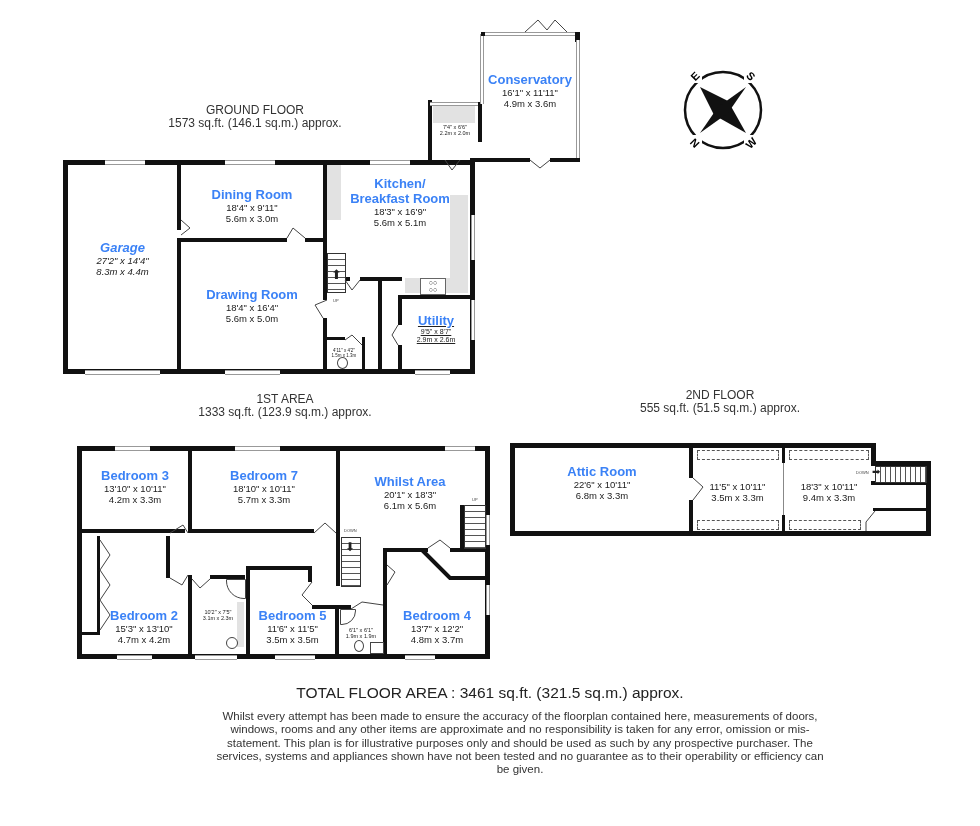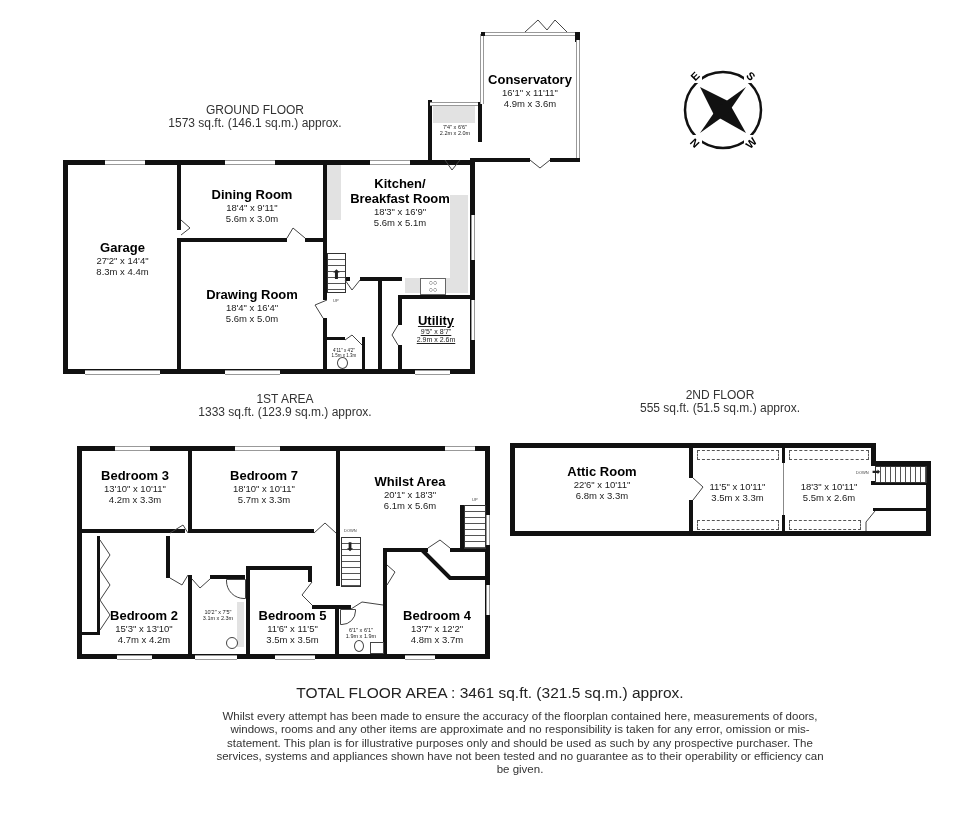--- a/index.html
+++ b/index.html
@@ -3,21 +3,21 @@
 <meta charset="utf-8">
 <style>
   html,body{margin:0;padding:0;background:#fff;}
   body{width:980px;height:826px;position:relative;overflow:hidden;font-family:"Liberation Sans",sans-serif;color:#222;}
   .abs{position:absolute;}
   .wall{position:absolute;background:#111;}
   .win{position:absolute;background:#fff;border-top:1px solid #999;border-bottom:1px solid #999;}
   .winv{position:absolute;background:#fff;border-left:1px solid #999;border-right:1px solid #999;}
   .floor-label{position:absolute;text-align:center;font-size:12px;line-height:13px;color:#333;}
   .room{position:absolute;text-align:center;line-height:11px;}
-  .room .name{font-weight:bold;font-size:13px;line-height:15px;color:#000000;display:block;}
+  .room .name{font-weight:bold;font-size:13px;line-height:15px;color:#3b82f6;display:block;}
   .room .dim{font-size:9.5px;color:#222;display:block;}
   .room .dim.sm{font-size:5.5px;line-height:6px;}
   .grey{position:absolute;background:#e2e2e2;}
   .stairs{position:absolute;border:1px solid #333;background:repeating-linear-gradient(to bottom,#fff 0,#fff 5px,#555 5px,#555 6px);}
   .tiny{position:absolute;font-size:4px;color:#444;}
   .dash{position:absolute;border:1px dashed #555;}
   svg{position:absolute;overflow:visible;}
   .total{position:absolute;left:0;width:980px;top:684px;text-align:center;font-size:15.5px;color:#222;}
   .disc{position:absolute;left:210px;width:620px;top:710px;text-align:center;font-size:11.5px;line-height:13.3px;color:#333;}
   .made{display:block;}
@@ -111,21 +111,21 @@
     <span class="name">Kitchen/</span>
     <span class="name">Breakfast Room</span>
     <span class="dim">18'3"  x 16'9"</span>
     <span class="dim">5.6m  x 5.1m</span>
   </div>
   <div class="room" style="left:181px;top:187px;width:142px;">
     <span class="name">Dining Room</span>
     <span class="dim">18'4"  x 9'11"</span>
     <span class="dim">5.6m  x 3.0m</span>
   </div>
-  <div class="room" style="left:68px;top:240px;width:109px;">
+  <div class="room" style="left:68px;top:240px;width:109px;font-style:italic;">
     <span class="name">Garage</span>
     <span class="dim">27'2"  x 14'4"</span>
     <span class="dim">8.3m  x 4.4m</span>
   </div>
   <div class="room" style="left:181px;top:287px;width:142px;">
     <span class="name">Drawing Room</span>
     <span class="dim">18'4"  x 16'4"</span>
     <span class="dim">5.6m  x 5.0m</span>
   </div>
   <div class="room" style="left:402px;top:313px;width:68px;text-decoration:underline;">
@@ -305,20 +305,20 @@
     <span class="name">Attic Room</span>
     <span class="dim">22'6"  x 10'11"</span>
     <span class="dim">6.8m  x 3.3m</span>
   </div>
   <div class="room" style="left:693px;top:481px;width:89px;">
     <span class="dim">11'5"  x 10'11"</span>
     <span class="dim">3.5m  x 3.3m</span>
   </div>
   <div class="room" style="left:785px;top:481px;width:88px;">
     <span class="dim">18'3"  x 10'11"</span>
-    <span class="dim">5.5m  x 2.6m</span>
+    <span class="dim">9.4m  x 3.3m</span>
   </div>
 </div>
 
 <div class="total">TOTAL FLOOR AREA : 3461 sq.ft. (321.5 sq.m.) approx.</div>
 <div class="disc">
   <span>Whilst every attempt has been made to ensure the accuracy of the floorplan contained here, measurements of doors, windows, rooms and any other items are approximate and no responsibility is taken for any error, omission or mis-statement. This plan is for illustrative purposes only and should be used as such by any prospective purchaser. The services, systems and appliances shown have not been tested and no guarantee as to their operability or efficiency can be given.</span>
 </div>
 
 </body></html>

